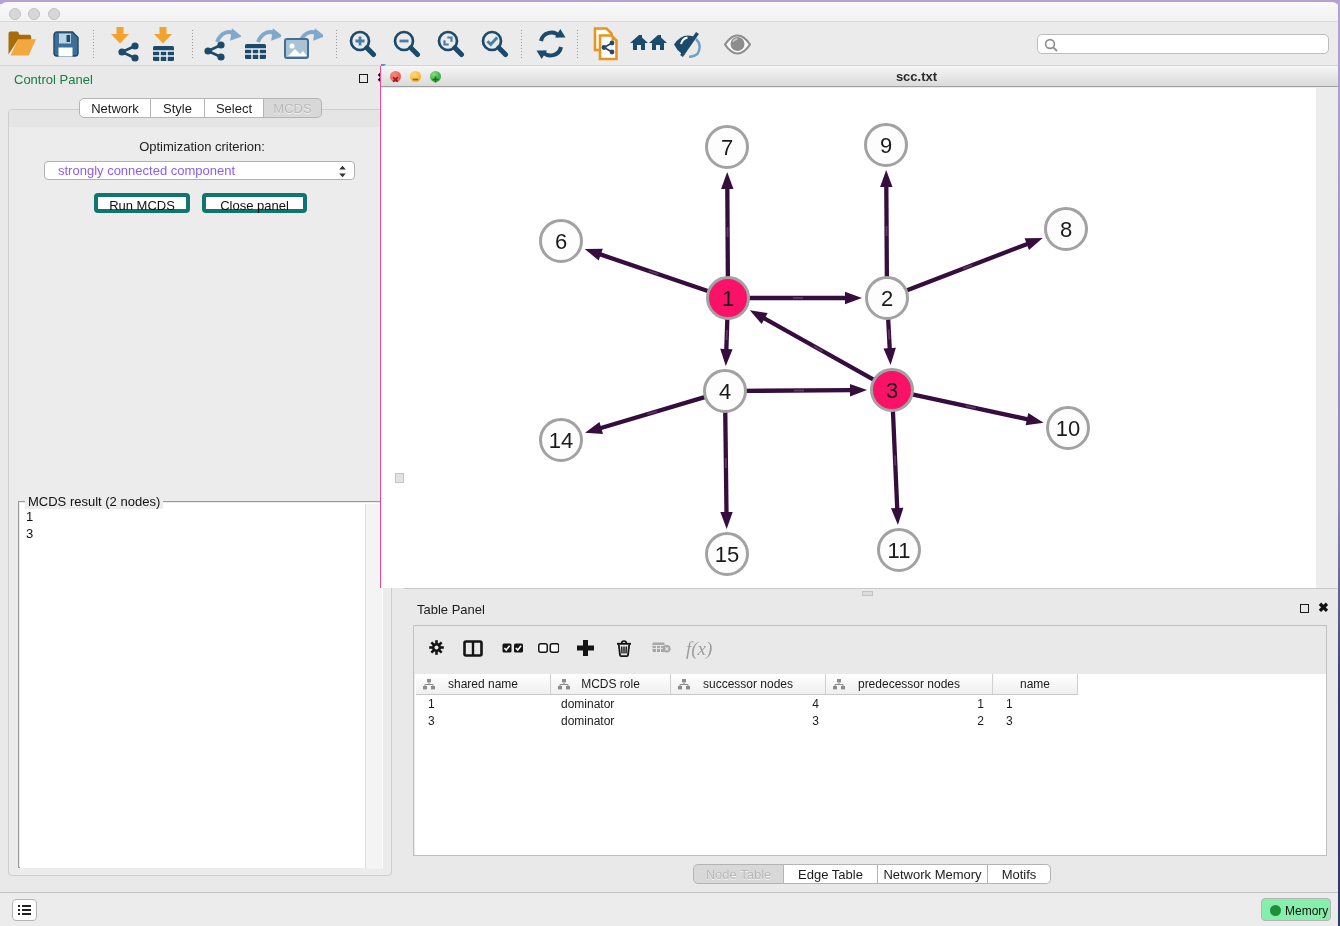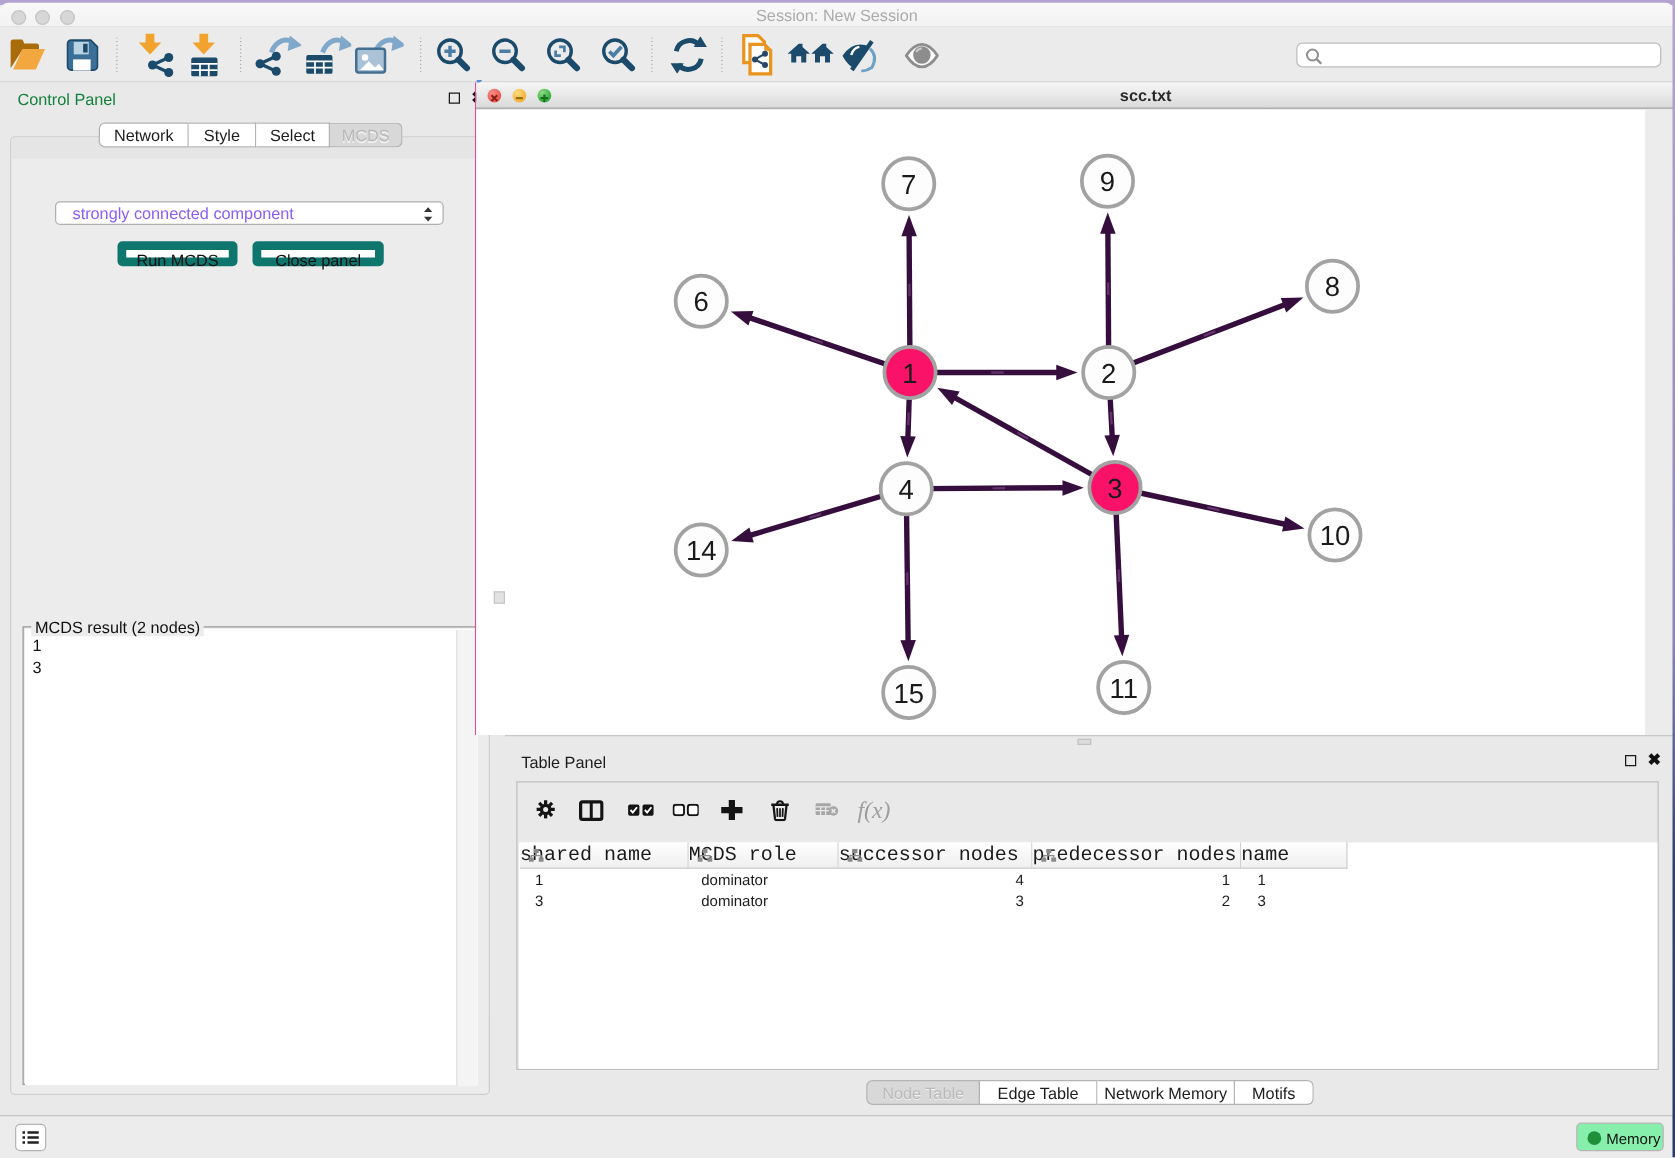--- a/index.html
+++ b/index.html
@@ -21,59 +21,58 @@
 #cpanel { left:0; top:66px; width:404px; height:826px; background:#e9e9e9; }
 #cpanel-title { left:14px; top:6px; font-size:13px; color:#15803d; }
 #cp-box { left:8px; top:43px; width:384px; height:767px; border:1px solid #cecece; border-radius:4px; background:#ececec; }
 .tabrow { position:absolute; display:flex; }
 .tab { height:20px; font-size:13px; color:#1c1c1c; background:#fff; border:1px solid #b4b4b4; border-left:none; line-height:19px; text-align:center; box-sizing:border-box; }
 .tab.first { border-left:1px solid #b4b4b4; border-radius:5px 0 0 5px; }
 .tab.last { border-radius:0 5px 5px 0; }
 .tab.sel { background:#d8d8d8; color:#b9b9b9; text-shadow:0 1px 0 #f3f3f3; }
 #optlabel { left:0; top:73px; width:404px; text-align:center; font-size:13px; color:#1c1c1c; }
 #combo { left:44px; top:95px; width:311px; height:19px; background:#fff; border:1px solid #b0b0b0; border-radius:4px; font-size:13px; line-height:17px; padding-left:13px; color:#8b5cf6; }
-.btn { position:absolute; height:20px; background:#fff; border:7px solid #0f766e; border-radius:4px; font-size:13px; color:#111; text-align:center; line-height:18px; }
+.btn { position:absolute; height:20px; background:#fff; border:4px solid #0f766e; border-radius:4px; font-size:13px; color:#111; text-align:center; line-height:18px; }
 #mcdsgrp { left:18px; top:435px; width:365px; height:367px; border:1px solid #989898; }
 #mcdslegend { left:6px; top:-8px; background:#ececec; padding:0 3px; font-size:13px; color:#111; }
 #mcdslist { left:1px; top:1px; width:363px; height:365px; background:#fff; font-size:13px; color:#111; }
 #mcdssb { right:1px; top:1px; width:17px; height:365px; background:#f4f4f4; border-left:1px solid #e0e0e0; }
 
 #netframe { left:380px; top:66px; width:1072px; height:522px; border-left:1px solid #ec4899; }
 #nettitle { left:0; top:0; width:100%; height:21px; background:linear-gradient(#f6f6f6,#dadada); border-bottom:1px solid #9f9f9f; }
 #nettitle .txt { width:100%; text-align:center; top:3px; font-size:13px; font-weight:bold; color:#2a2a2a; }
 .ball { position:absolute; top:5px; width:11px; height:11px; border-radius:50%; }
 #netcanvas { left:0; top:22px; width:935px; height:500px; background:#fff; }
 
 #vgrip { left:395px; top:473px; width:9px; height:10px; background:#e2e2e2; border:1px solid #c6c6c6; }
 #hsplit { left:404px; top:588px; width:936px; height:9px; background:#e9e9e9; border-top:1px solid #c9c9c9; box-sizing:border-box; }
 #hgrip { left:458px; top:2px; width:11px; height:5px; background:#dcdcdc; border:1px solid #c2c2c2; }
 
 #tpanel { left:404px; top:597px; width:936px; height:295px; background:#e9e9e9; }
 #tpanel-title { left:13px; top:5px; font-size:13px; color:#1c1c1c; }
 #tbox { left:9px; top:28px; width:914px; height:231px; border:1px solid #c0c0c0; background:#e9e9e9; }
 #tabletoolbar { left:0; top:0; width:100%; height:45px; }
 #tablewhite { left:1px; top:48px; width:911px; height:181px; background:#fff; }
-.thead { position:absolute; top:0; height:21px; background:linear-gradient(#ffffff,#efefef); border-right:1px solid #cfcfcf; border-bottom:1px solid #c8c8c8; font-size:16px; color:#1b1b1b; line-height:21px;font-family:Liberation Mono, monospace; }
+.thead { position:absolute; top:0; height:21px; background:linear-gradient(#ffffff,#efefef); border-right:1px solid #cfcfcf; border-bottom:1px solid #c8c8c8; font-size:12px; color:#1b1b1b; text-align:center; line-height:21px; }
 .trow { position:absolute; font-size:12px; color:#1b1b1b; height:17px; line-height:17px; }
 
 #btabs { left:289px; top:267px; }
 #statusbar { left:0; top:892px; width:1340px; height:34px; background:#ececec; border-top:1px solid #c4c4c4; }
 #listbtn { left:12px; top:6px; width:25px; height:22px; background:#fdfdfd; border:1px solid #b5b5b5; border-radius:4px; }
 #membtn { left:1261px; top:5px; width:70px; height:23px; background:#86efac; border:1px solid #b5b5b5; border-radius:4px; font-size:12px; color:#111; }
 svg text { font-family:"Liberation Sans", sans-serif; }
 </style>
 </head>
 <body>
 <div class="abs" id="deskTop"></div>
 
 <div class="abs" id="titlebar">
   <div class="tl" style="left:9px"></div>
   <div class="tl" style="left:28px"></div>
   <div class="tl" style="left:48px"></div>
-  <div class="abs" id="title">Session: New Session</div>
 </div>
 
 <div class="abs" id="toolbar">
 <div class="sep" style="left:93px"></div>
     <div class="sep" style="left:192px"></div>
     <div class="sep" style="left:336px"></div>
     <div class="sep" style="left:521px"></div>
     <div class="sep" style="left:577px"></div>
     <svg class="abs" style="left:7px;top:8px" width="32" height="28" viewBox="0 0 32 28">
       <path d="M1.5 24.5 V3.5 a2 2 0 0 1 2-2 h6.2 a2 2 0 0 1 1.9 1.3 l0.7 2 h9.9 a2 2 0 0 1 2 2 V10 H10.8 z" fill="#a86c0a"></path>
@@ -222,20 +221,21 @@
   <div class="abs" style="left:377px;top:4px;font-size:13px;font-weight:bold;color:#111">✖</div>
   <div class="abs" id="cp-box">
       <div style="position:absolute;left:0;top:0;width:100%;height:17px;background:#e5e5e5;border-radius:4px 4px 0 0"></div>
     </div>
   <div class="tabrow" style="left:79px;top:32px">
     <div class="tab first" style="width:72px">Network</div>
     <div class="tab" style="width:54px">Style</div>
     <div class="tab" style="width:59px">Select</div>
     <div class="tab last sel" style="width:58px">MCDS</div>
   </div>
+  <div class="abs" id="optlabel">Optimization criterion:</div>
   <div class="abs" id="combo">strongly connected component
     <svg style="position:absolute;right:7px;top:3px" width="9" height="13" viewBox="0 0 9 13">
         <path d="M1.2 4.6 L4.5 0.8 L7.8 4.6 Z M1.2 8.4 L4.5 12.2 L7.8 8.4 Z" fill="#333"></path>
       </svg>
   </div>
   <div class="btn" style="left:94px;top:127px;width:96px">Run MCDS</div>
   <div class="btn" style="left:202px;top:127px;width:105px">Close panel</div>
   <div class="abs" id="mcdsgrp">
     <div class="abs" id="mcdslist">
       <div style="padding:6px 0 0 6px">1</div>

